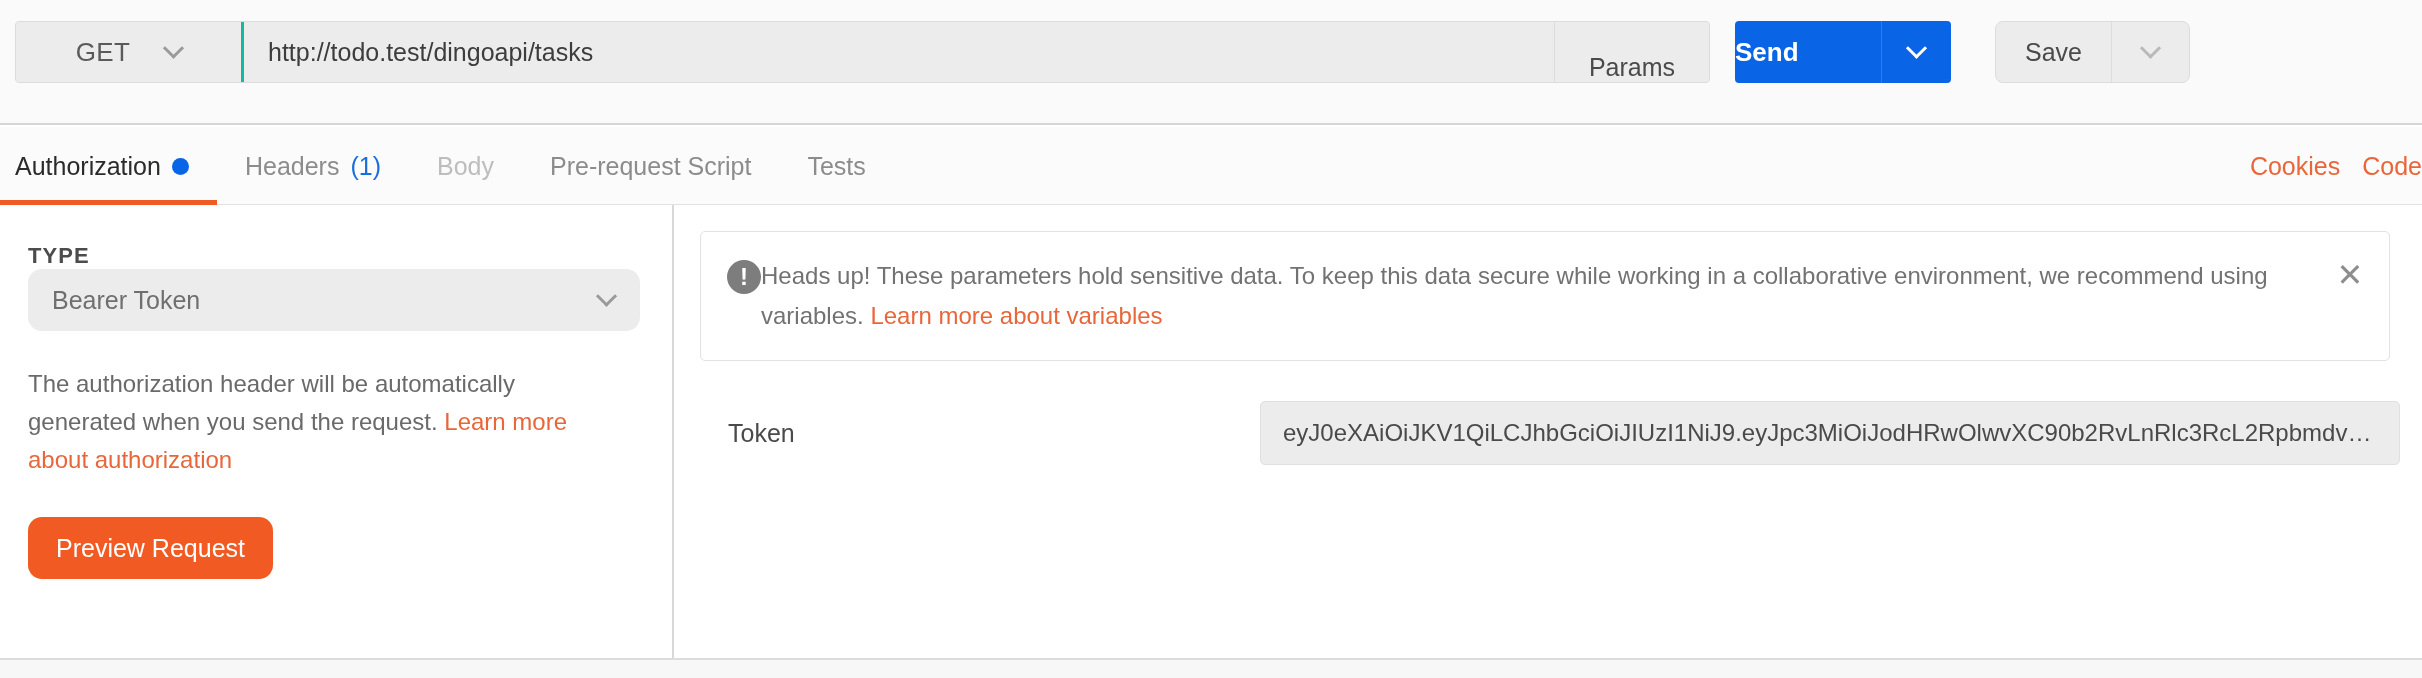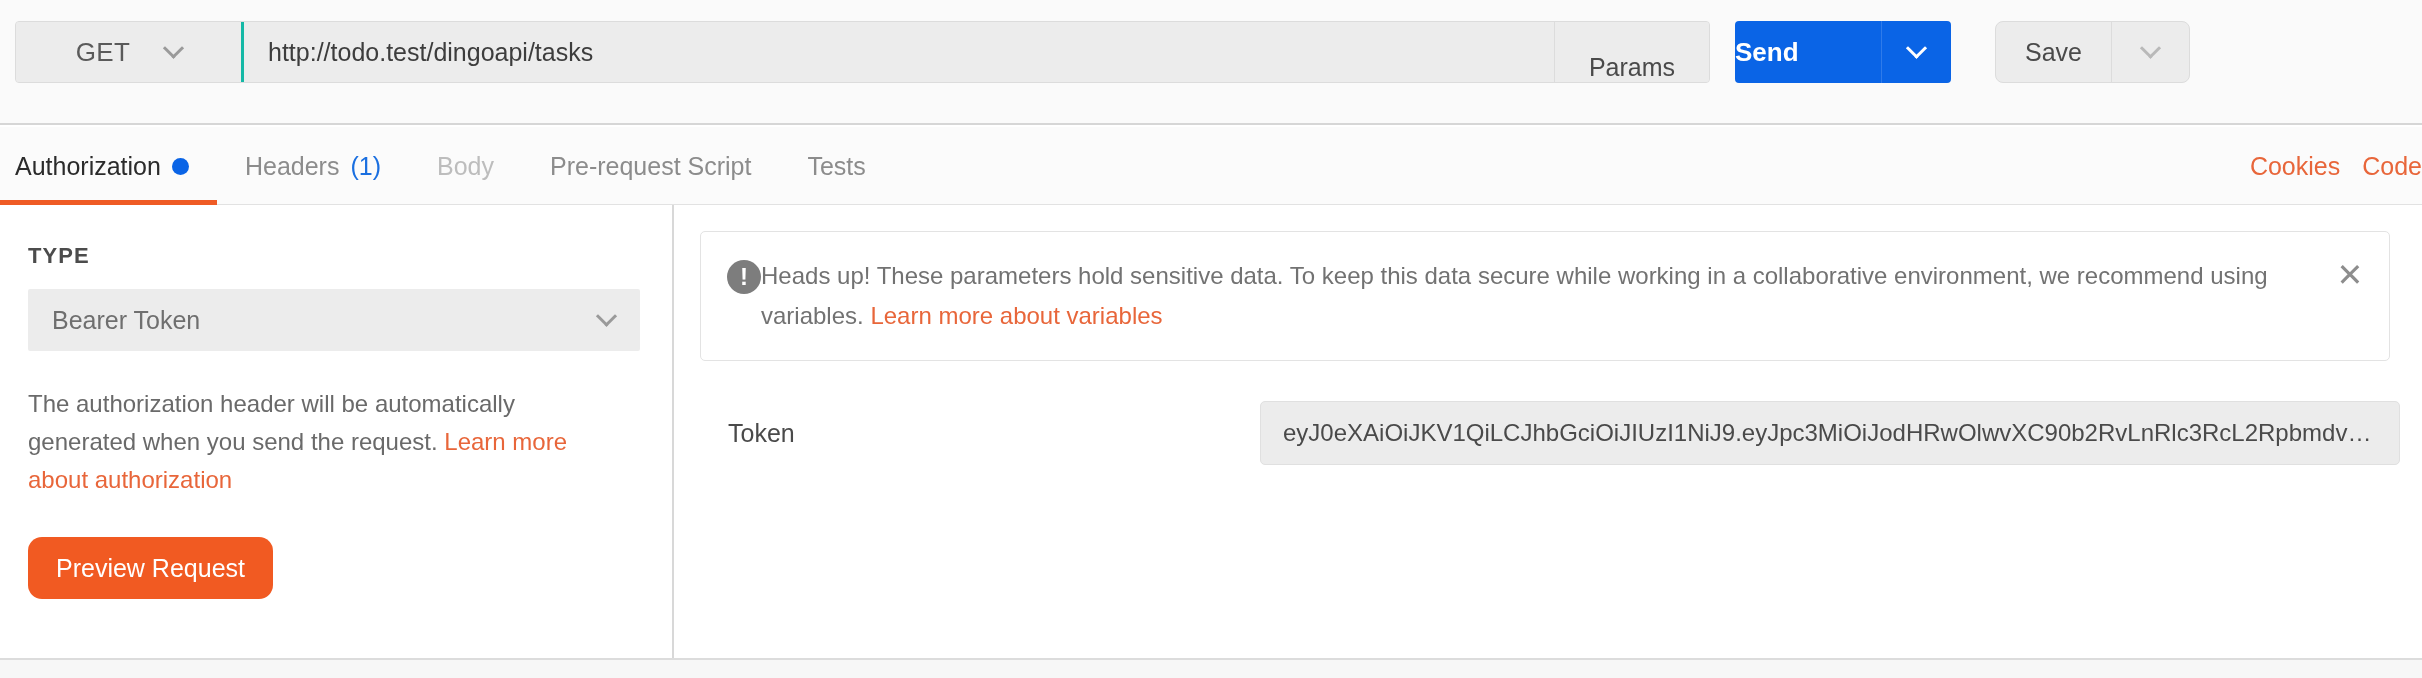--- a/index.html
+++ b/index.html
@@ -214,24 +214,23 @@
     width: 672px; height: 453px;
     padding: 38px 30px 0 28px;
   }
   .type-label {
     font-size: 22px;
     color: #4c4c4c;
     font-weight: bold;
     letter-spacing: 1.1px;
   }
   .type-select {
-    margin-top: 20px;
     width: 612px; height: 62px;
     background: #ececec;
-    border-radius: 2px;
+    border-radius: 14px;
     display: flex;
     align-items: center;
     justify-content: space-between;
     padding: 0 26px 0 24px;
     cursor: pointer;
   }
   .type-select span { font-size: 25px; color: #6f6f6f; }
   .auth-desc {
     margin-top: 34px;
     width: 600px;

